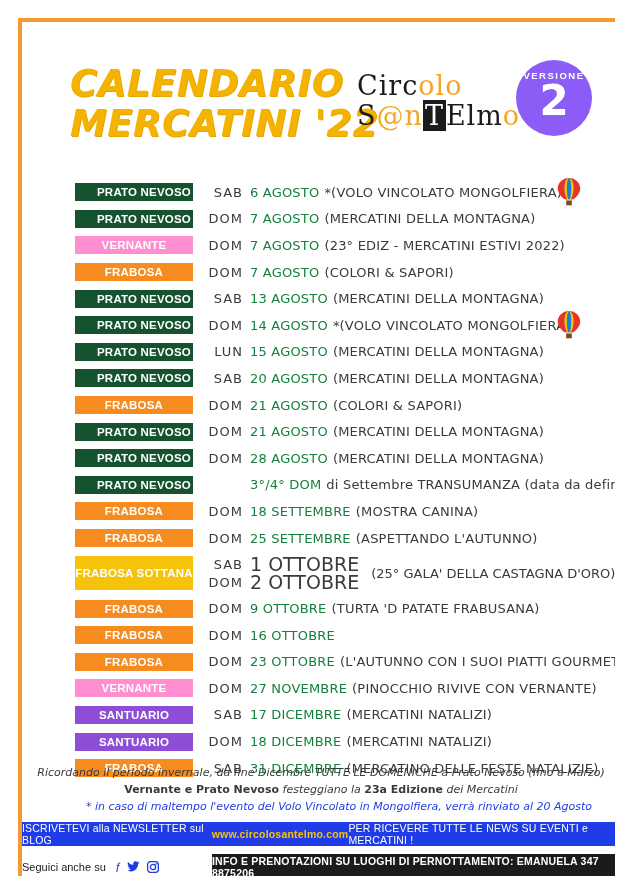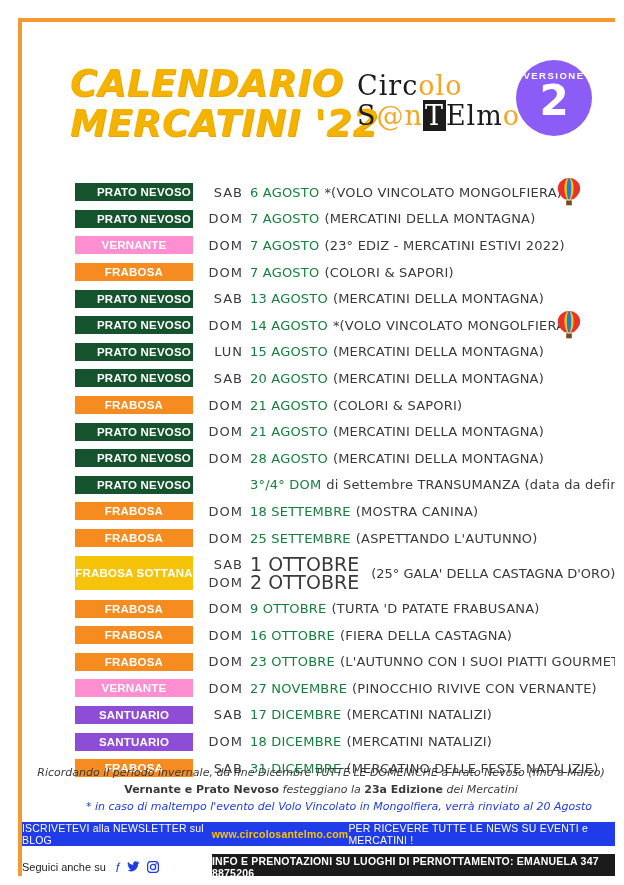--- a/index.html
+++ b/index.html
@@ -461,21 +461,20 @@
       <div class="tag tag-orange">FRABOSA SOPRANA</div>
       <div class="dow">DOM</div>
       <div class="date">9 OTTOBRE</div>
       <div class="desc">(TURTA 'D PATATE FRABUSANA)</div>
     </div>
 
     <div class="row">
       <div class="tag tag-orange">FRABOSA SOPRANA</div>
       <div class="dow">DOM</div>
       <div class="date">16 OTTOBRE</div>
-      <div class="desc">(FIERA DELLA CASTAGNA)</div>
     </div>
 
     <div class="row">
       <div class="tag tag-orange">FRABOSA SOPRANA</div>
       <div class="dow">DOM</div>
       <div class="date">23 OTTOBRE</div>
       <div class="desc">(L'AUTUNNO CON I SUOI PIATTI GOURMET)</div>
     </div>
 
     <div class="row">

